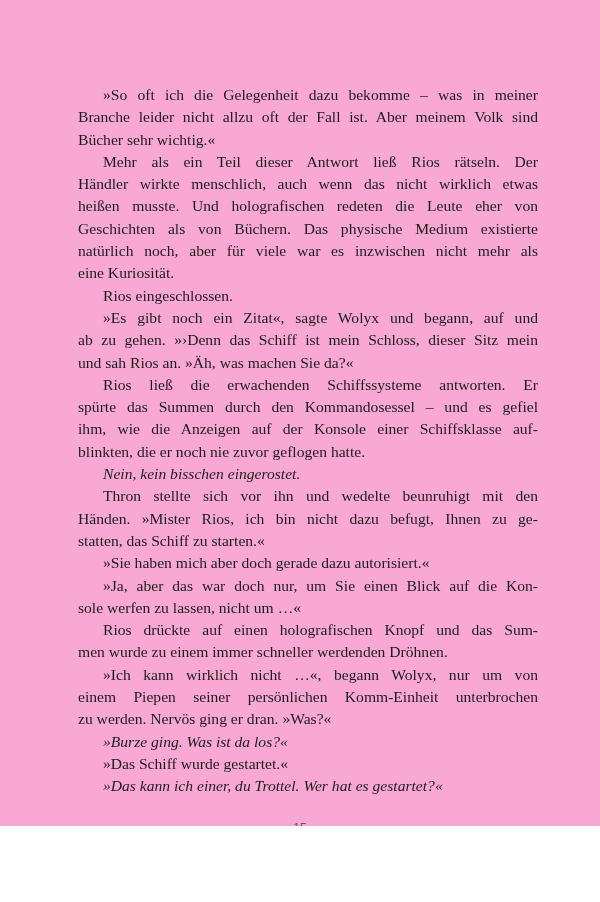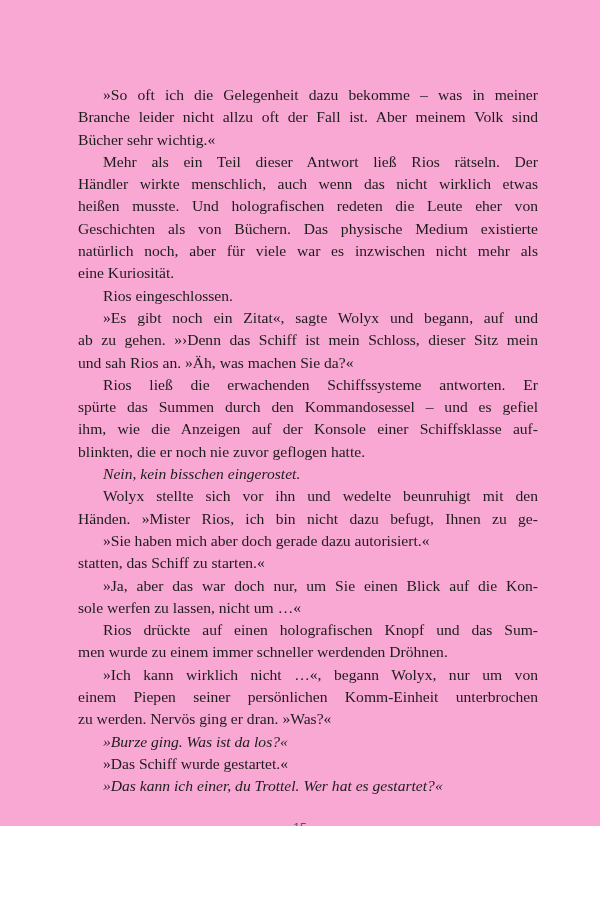--- a/index.html
+++ b/index.html
@@ -70,24 +70,24 @@
       <div class="line para-end">eine Kuriosität.</div>
       <div class="line para-start para-end">Rios eingeschlossen.</div>
       <div class="line para-start">»Es gibt noch ein Zitat«, sagte Wolyx und begann, auf und</div>
       <div class="line">ab zu gehen. »›Denn das Schiff ist mein Schloss, dieser Sitz mein</div>
       <div class="line para-end">und sah Rios an. »Äh, was machen Sie da?«</div>
       <div class="line para-start">Rios ließ die erwachenden Schiffssysteme antworten. Er</div>
       <div class="line">spürte das Summen durch den Kommandosessel – und es gefiel</div>
       <div class="line">ihm, wie die Anzeigen auf der Konsole einer Schiffsklasse auf-</div>
       <div class="line para-end">blinkten, die er noch nie zuvor geflogen hatte.</div>
       <div class="line para-start para-end italic">Nein, kein bisschen eingerostet.</div>
-      <div class="line para-start">Wolyx stellte sich vor ihn und wedelte beunruhigt mit den</div>
+      <div class="line para-start">Thron stellte sich vor ihn und wedelte beunruhigt mit den</div>
       <div class="line">Händen. »Mister Rios, ich bin nicht dazu befugt, Ihnen zu ge-</div>
+      <div class="line para-end">statten, das Schiff zu starten.«</div>
       <div class="line para-start para-end">»Sie haben mich aber doch gerade dazu autorisiert.«</div>
-      <div class="line para-end">statten, das Schiff zu starten.«</div>
       <div class="line para-start">»Ja, aber das war doch nur, um Sie einen Blick auf die Kon-</div>
       <div class="line para-end">sole werfen zu lassen, nicht um …«</div>
       <div class="line para-start">Rios drückte auf einen holografischen Knopf und das Sum-</div>
       <div class="line para-end">men wurde zu einem immer schneller werdenden Dröhnen.</div>
       <div class="line para-start">»Ich kann wirklich nicht …«, begann Wolyx, nur um von</div>
       <div class="line">einem Piepen seiner persönlichen Komm-Einheit unterbrochen</div>
       <div class="line para-end">zu werden. Nervös ging er dran. »Was?«</div>
       <div class="line para-start para-end italic">»Burze ging. Was ist da los?«</div>
       <div class="line para-start para-end">»Das Schiff wurde gestartet.«</div>
       <div class="line para-start para-end italic">»Das kann ich einer, du Trottel. Wer hat es gestartet?«</div>

